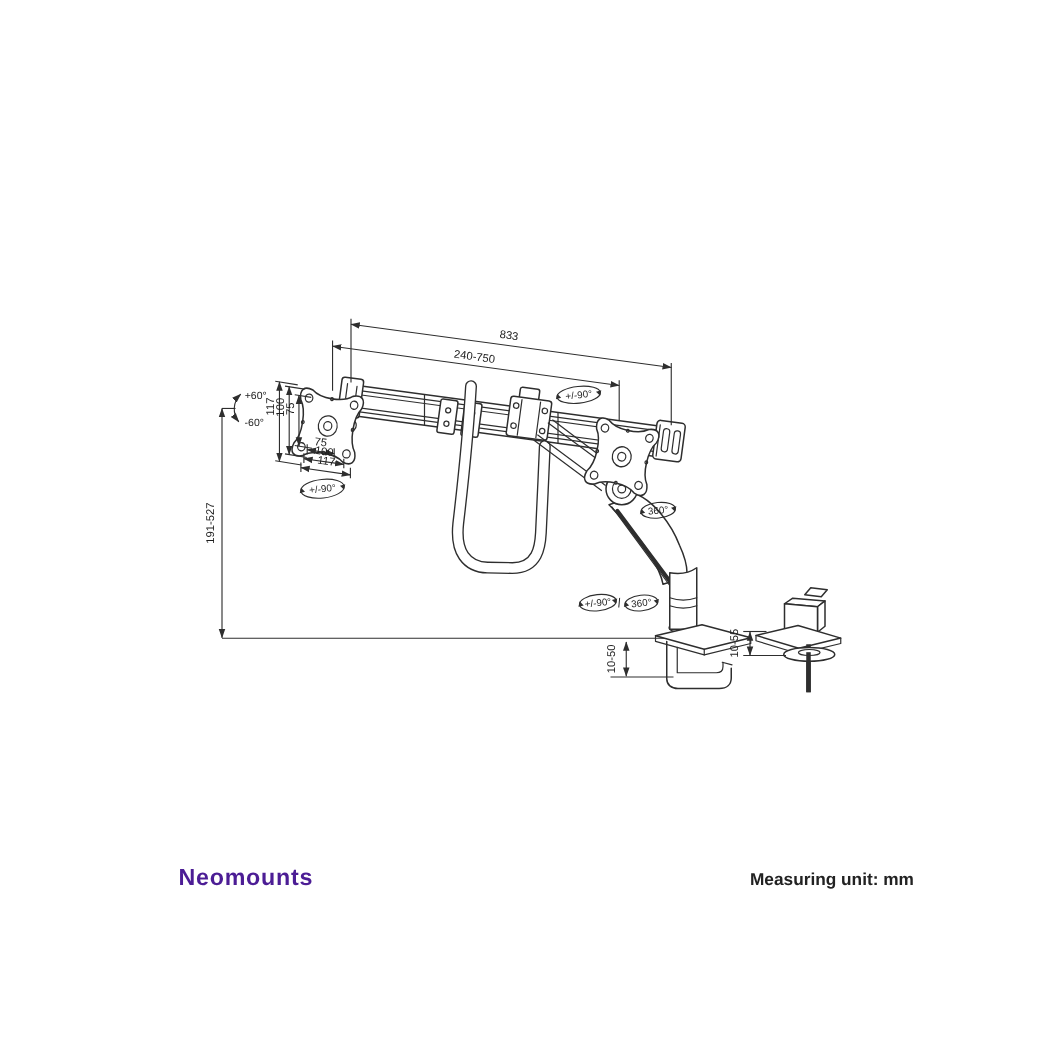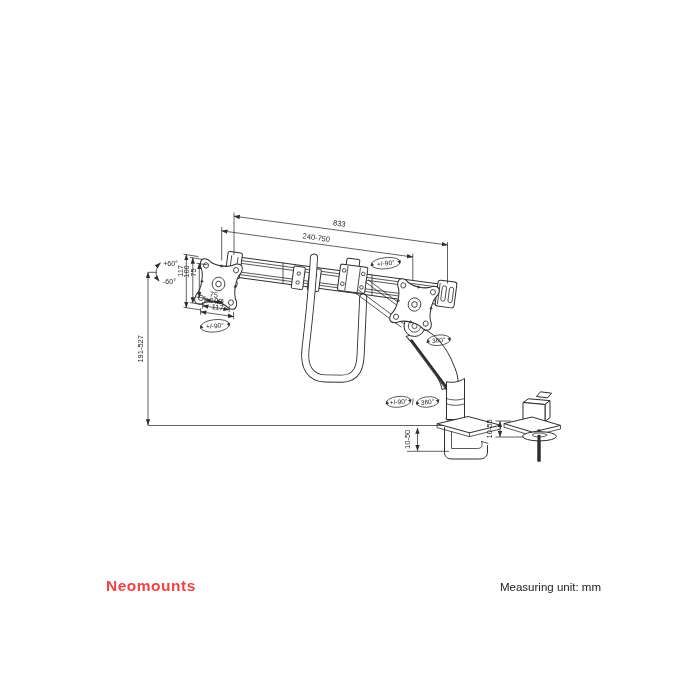--- a/index.html
+++ b/index.html
@@ -14,23 +14,23 @@
   .dim{stroke:#2e2e2e;stroke-width:.75;fill:none;}
   .tube-o{stroke:#2e2e2e;stroke-width:8;fill:none;stroke-linecap:round;stroke-linejoin:round;}
   .tube-i{stroke:#ffffff;stroke-width:6.2;fill:none;stroke-linecap:round;stroke-linejoin:round;}
   .dark{fill:#2e2e2e;}
   text{fill:#1d1d1d;}
   .dimtxt{font-size:7.5px;}
   .angtxt{font-size:6.6px;}
   .sm{font-size:7px;}
   .slash{font-size:8.5px;}
   
-  #brand{position:absolute;left:106px;top:577px;font-size:15.5px;font-weight:600;
-         letter-spacing:.5px;color:#ef4444;}
-  #unit{position:absolute;left:500px;top:581px;font-size:11.5px;font-weight:400;color:#222;}
+  #brand{position:absolute;left:119px;top:577px;font-size:15.5px;font-weight:600;
+         letter-spacing:.5px;color:#4c1d95;}
+  #unit{position:absolute;left:500px;top:581px;font-size:11.5px;font-weight:700;color:#222;}
 </style>
 </head>
 <body>
 
 <div id="canvas">
 
 <svg id="diagram-svg" width="700" height="700" viewBox="0 0 700 700">
   <defs>
     <marker id="arr" viewBox="0 0 10 10" refX="9.4" refY="5" markerWidth="6.2" markerHeight="6.2" markerUnits="userSpaceOnUse" orient="auto-start-reverse">
       <path d="M0,1.5 L10,5 L0,8.5 Z" fill="#2e2e2e"></path>

